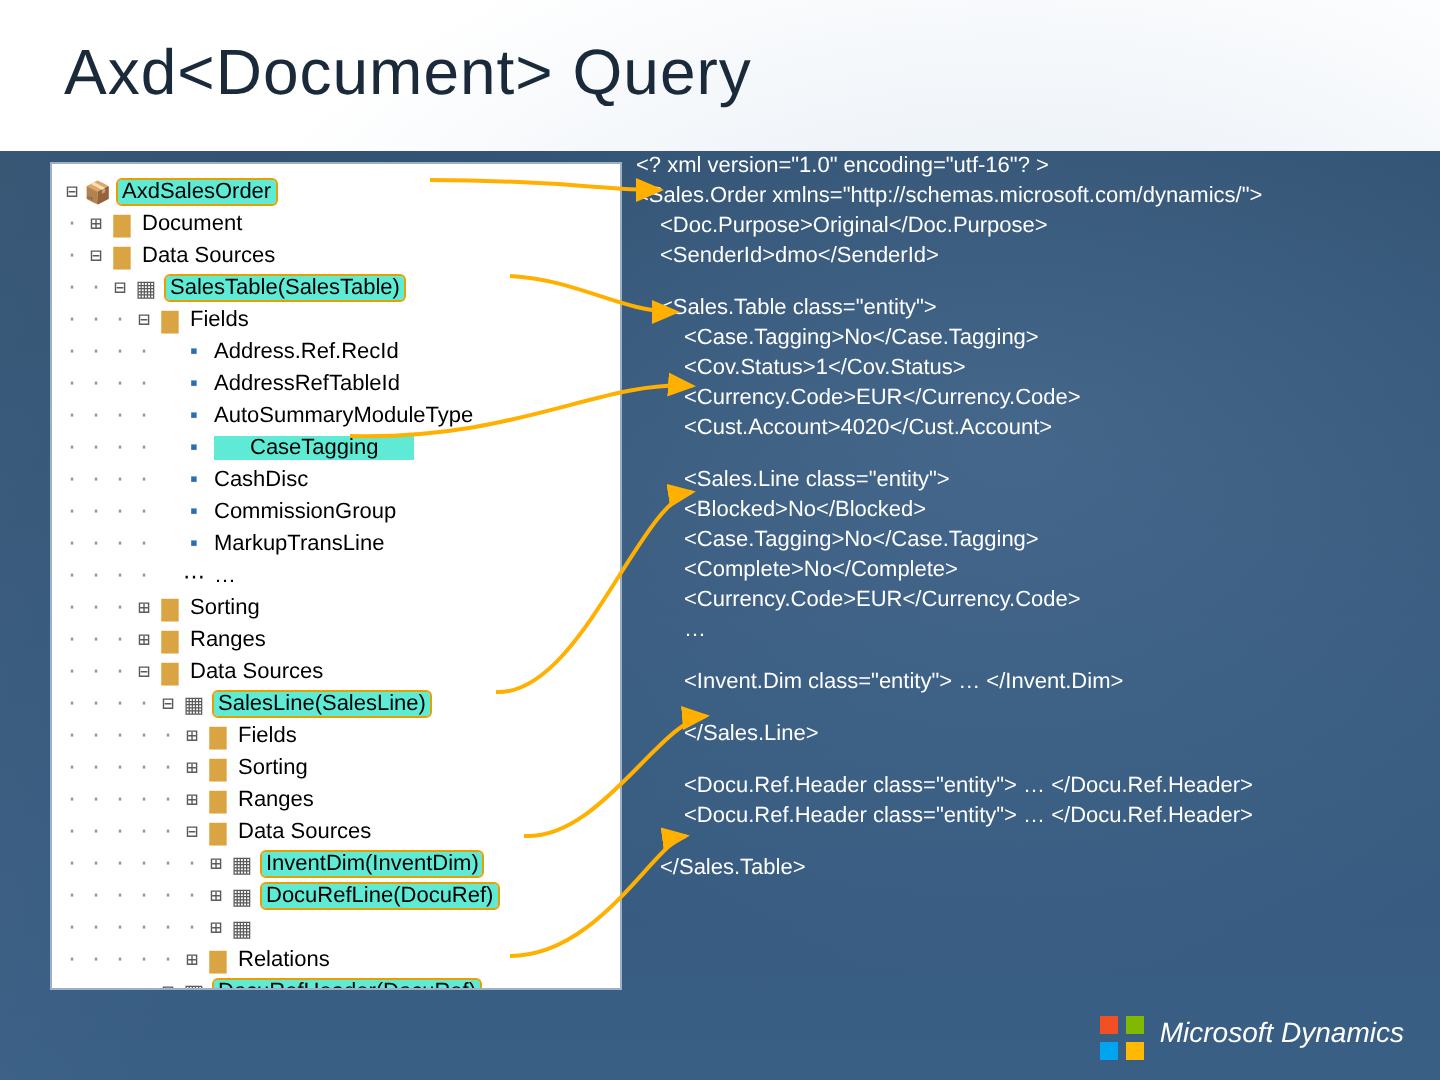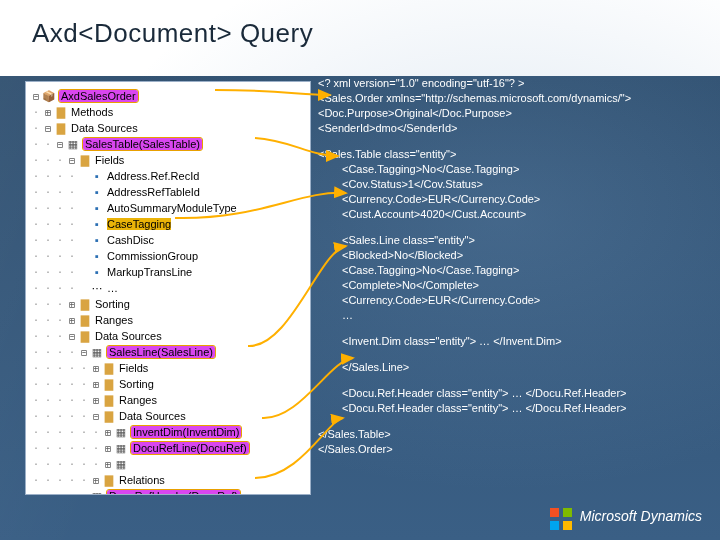--- a/index.html
+++ b/index.html
@@ -1,30 +1,30 @@
 <!DOCTYPE html>
 <html><head>
 <meta charset="utf-8">
 <style>
 html,body{margin:0;padding:0;width:720px;height:540px;font-family:Segoe UI,Tahoma,Arial,sans-serif;overflow:hidden}
 .slide{position:relative;width:720px;height:540px;background:linear-gradient(180deg,#ffffff 0%,#ffffff 14%,#2f4f6f 14%,#3a5f85 100%)}
 .bgimg{position:absolute;inset:0;background:radial-gradient(ellipse at 70% 40%,rgba(120,160,200,.25),transparent 60%),linear-gradient(110deg,rgba(255,255,255,.05) 0%,transparent 30%)}
-.title{position:absolute;left:32px;top:18px;font-size:26px;color:#1a2a3a;letter-spacing:.5px}
+.title{position:absolute;left:32px;top:18px;font-size:32px;color:#1a2a3a;letter-spacing:.5px}
 .tree-wrap{position:absolute;left:26px;top:82px;width:276px;height:400px;background:#fff;font-size:11px;color:#000;box-shadow:0 0 0 1px #9cb0c8;padding:6px 4px;overflow:hidden}
 .row{display:flex;align-items:center;height:16px;white-space:nowrap}
 .tw{width:12px;text-align:center;color:#5a5a5a;font-family:Consolas,monospace;font-size:10px}
 .ico{width:14px;height:12px;display:inline-flex;align-items:center;justify-content:center;margin-right:3px}
 .dash{color:#999;font-size:10px}
-.hl{background:#d946ef;outline:1.5px solid #e8a000;border-radius:2px;padding:0 2px}
-.sel{background:#eab308;padding:0 0}
+.hl{background:#5eead4;outline:1.5px solid #e8a000;border-radius:2px;padding:0 2px}
+.sel{background:#5eead4;padding:0 18px}
 .fold{color:#d9a441}
 .fld{color:#2b6fb3}
 .tbl{color:#5a5a5a}
 .xml-wrap{position:absolute;left:318px;top:76px;width:384px;color:#fff;font-size:11px;line-height:15px;font-family:Arial,sans-serif}
-.ind1{margin-left:0}
+.ind1{margin-left:12px}
 .ind2{margin-left:24px}
 .ind3{margin-left:24px}
 .spacer{height:11px}
 .logo{position:absolute;right:18px;bottom:10px;display:flex;gap:8px}
 .sq{width:22px;height:22px;position:relative}
 .sq span{position:absolute;width:9px;height:9px}
 .s1{left:0;top:0;background:#f25022}
 .s2{right:0;top:0;background:#7fba00}
 .s3{left:0;bottom:0;background:#00a4ef}
 .s4{right:0;bottom:0;background:#ffb900}
@@ -41,21 +41,21 @@
   <div class="tree-wrap" id="tree">
       <div class="row">
         <span class="tw">⊟</span>
         <span class="ico">📦</span>
         <span class="hl">AxdSalesOrder</span>
       </div>
       <div class="row">
         <span class="tw dash">·</span>
         <span class="tw">⊞</span>
         <span class="ico fold">▇</span>
-        <span class="">Methods</span>
+        <span class="">Document</span>
       </div>
       <div class="row">
         <span class="tw dash">·</span>
         <span class="tw">⊟</span>
         <span class="ico fold">▇</span>
         <span class="">Data Sources</span>
       </div>
       <div class="row">
         <span class="tw dash">·</span>
         <span class="tw dash">·</span>
@@ -289,21 +289,20 @@
       <div class="ind3">…</div>
       <div class="spacer"></div>
       <div class="ind3">&lt;Invent.Dim class="entity"&gt; … &lt;/Invent.Dim&gt;</div>
       <div class="spacer"></div>
       <div class="ind2">&lt;/Sales.Line&gt;</div>
       <div class="spacer"></div>
       <div class="ind2">&lt;Docu.Ref.Header class="entity"&gt; … &lt;/Docu.Ref.Header&gt;</div>
       <div class="ind2">&lt;Docu.Ref.Header class="entity"&gt; … &lt;/Docu.Ref.Header&gt;</div>
       <div class="spacer"></div>
       <div class="ind1">&lt;/Sales.Table&gt;</div>
-      <div class="">&lt;/Sales.Order&gt;</div>
     </div>
 
   <svg class="conn">
     <defs>
         <marker id="ah" markerWidth="8" markerHeight="8" refX="6" refY="3" orient="auto">
           <path d="M0,0 L7,3 L0,6 z" fill="#ffb000"></path>
         </marker>
       </defs>
     <path d="M215,90 C280,90 300,95 330,95" stroke="#ffb000" stroke-width="2" fill="none" marker-end="url(#ah)"></path>
     <path d="M255,138 C290,140 310,156 338,156" stroke="#ffb000" stroke-width="2" fill="none" marker-end="url(#ah)"></path>

